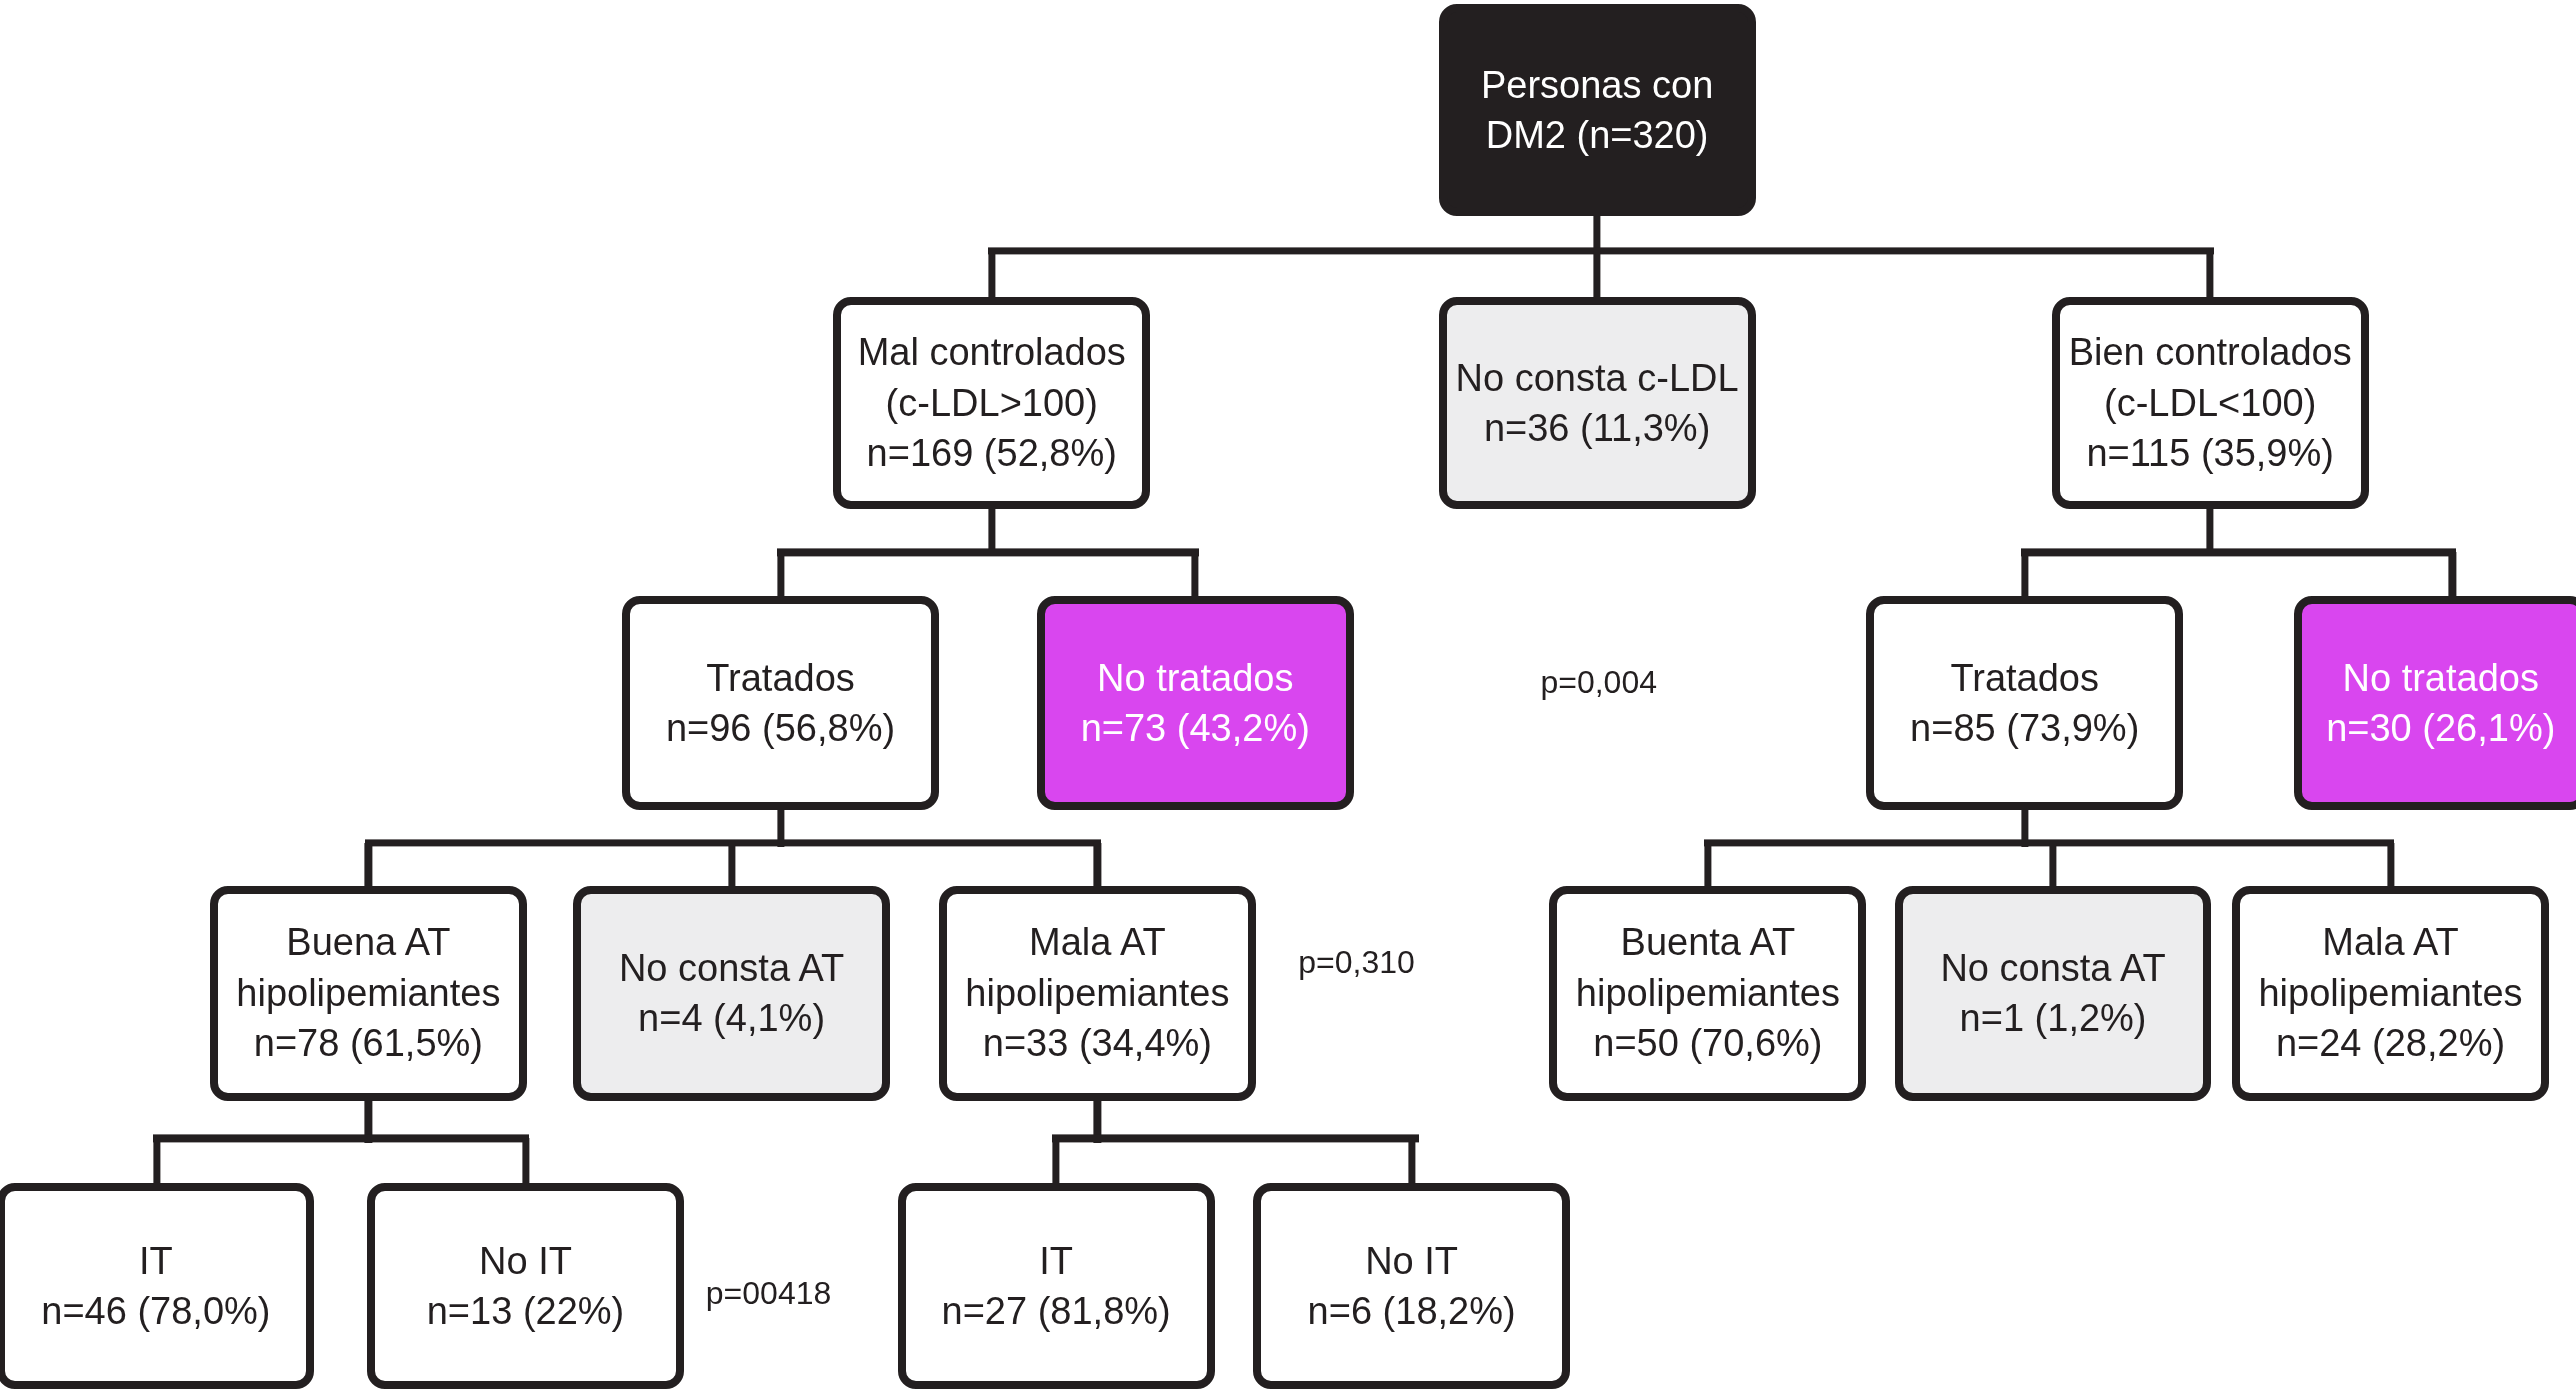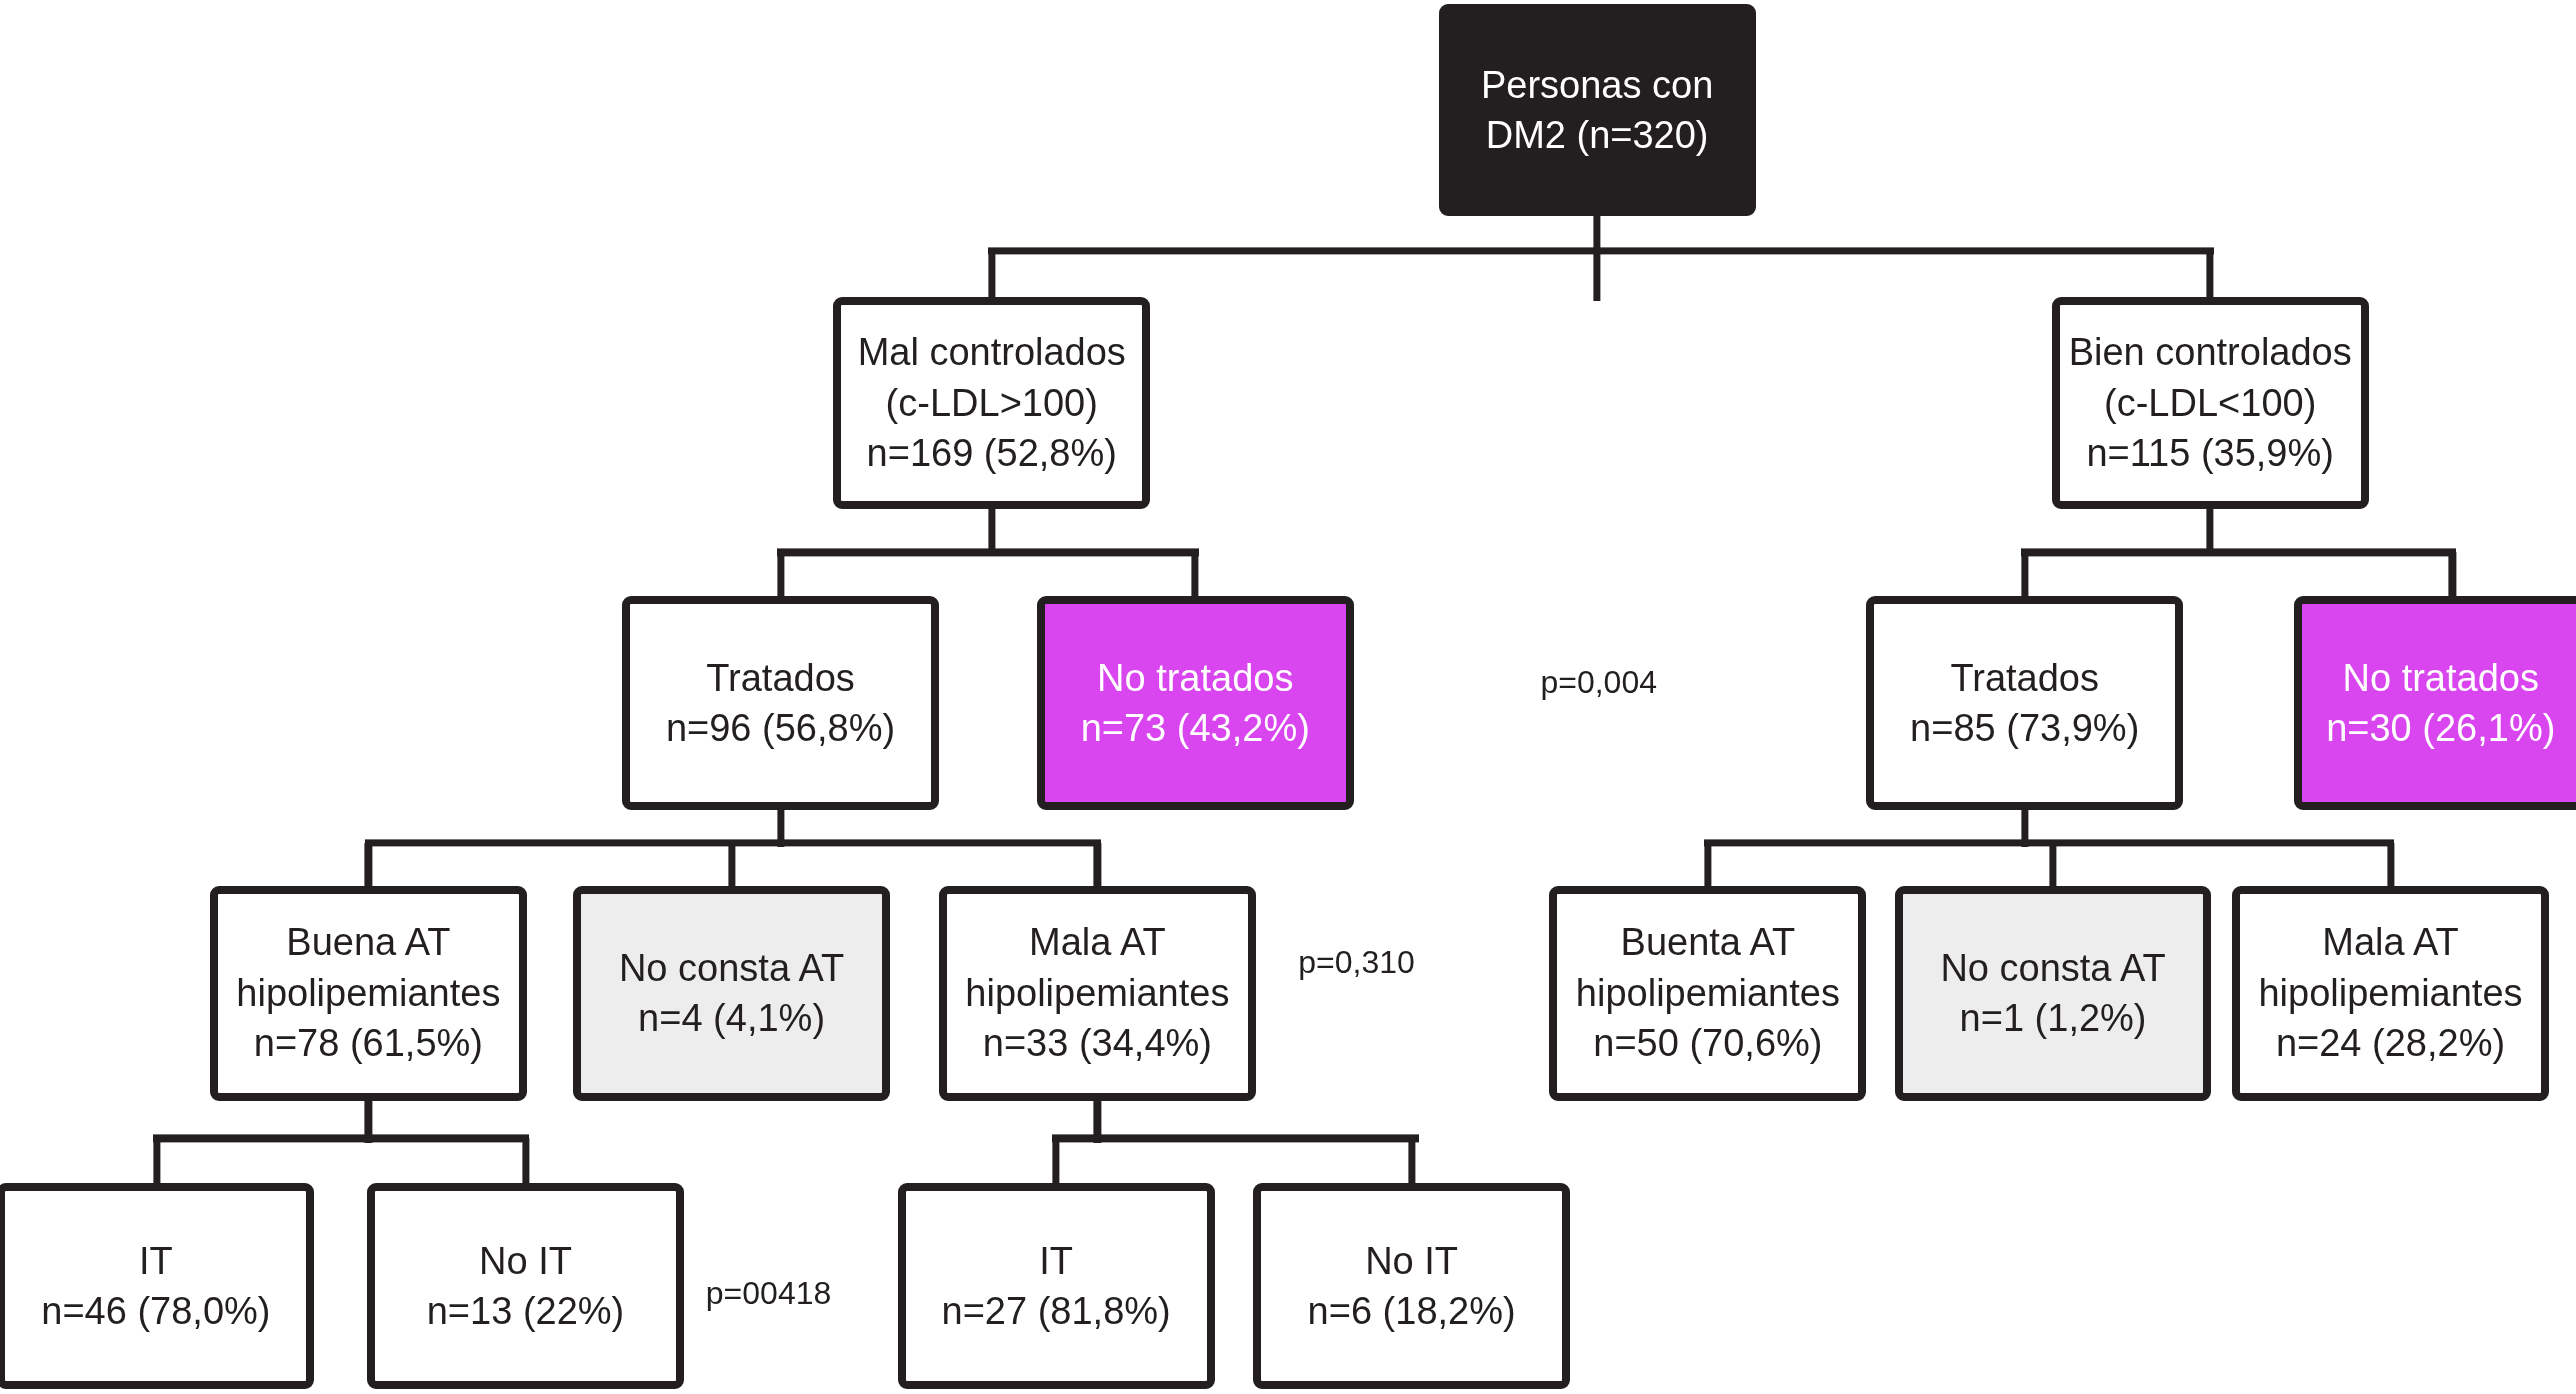--- a/index.html
+++ b/index.html
@@ -27,21 +27,21 @@
     height: 7.2px;
     transform: translateY(-3.6px);
     background: #231f20;
   }
   
   .node {
     position: absolute;
     box-sizing: border-box;
     width: 12.3%;
     border: 8px solid #231f20;
-    border-radius: 9px;
+    border-radius: 18px;
     background: #ffffff;
     color: #231f20;
     display: flex;
     align-items: center;
     justify-content: center;
     text-align: center;
     font-size: 38px;
     line-height: 1.33;
     white-space: pre;
   }
@@ -110,20 +110,22 @@
   <div class="hl" style="left:40.85%; top:81.6%; width:14.25%"></div>
   <div class="vl" style="left:41.0%; top:81.6%; height:3.5%"></div>
   <div class="vl" style="left:54.8%; top:81.6%; height:3.5%"></div>
 
   <div class="node black row1" style="left:55.85%; top:0.3%">Personas con
 DM2 (n=320)</div>
 
   <div class="node row2" style="left:32.35%; top:21.3%">Mal controlados
 (c-LDL&gt;100)
 n=169 (52,8%)</div>
+  <div class="node lightgray row2" style="left:55.85%; top:21.3%">No consta c-LDL
+n=36 (11,3%)</div>
   <div class="node row2" style="left:79.65%; top:21.3%">Bien controlados
 (c-LDL&lt;100)
 n=115 (35,9%)</div>
 
   <div class="node row3" style="left:24.15%; top:42.7%">Tratados
 n=96 (56,8%)</div>
   <div class="node darkgray row3" style="left:40.25%; top:42.7%">No tratados
 n=73 (43,2%)</div>
   <div class="node row3" style="left:72.45%; top:42.7%">Tratados
 n=85 (73,9%)</div>

